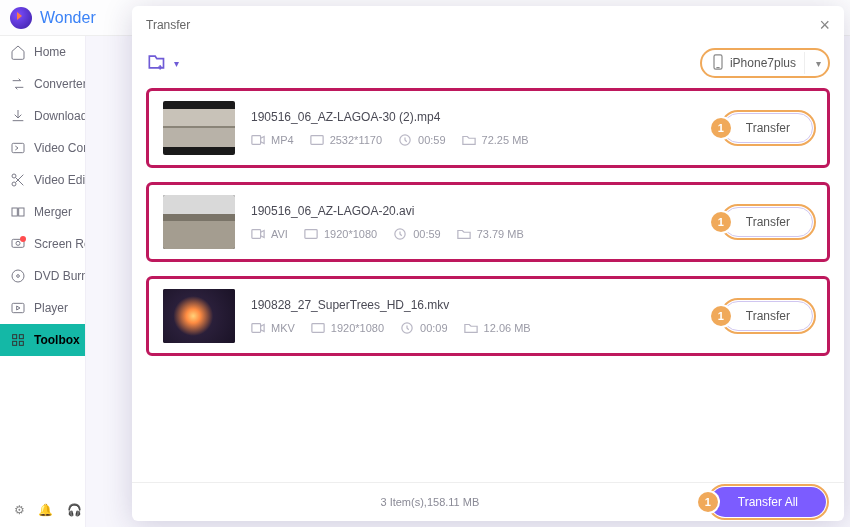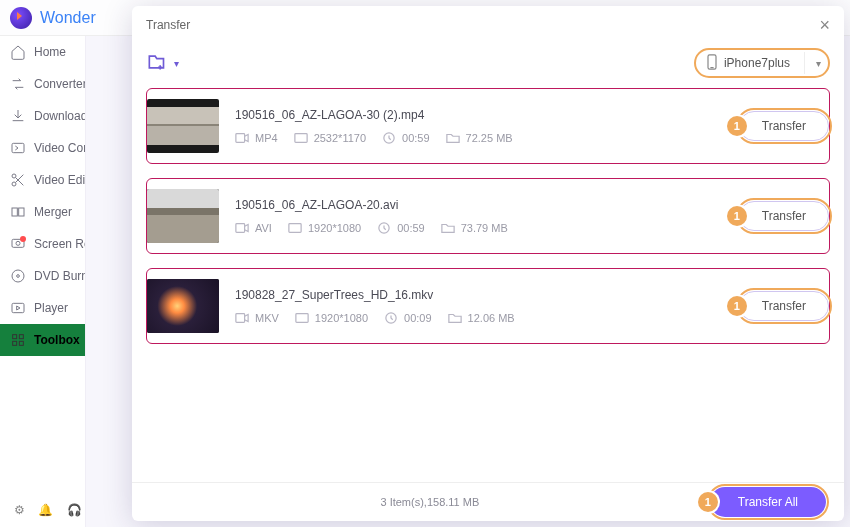--- a/index.html
+++ b/index.html
@@ -9,21 +9,21 @@
   .main-window { position: absolute; left: 0; top: 0; right: 0; bottom: 0; background: #fdfdfe; }
   .titlebar { height: 36px; display: flex; align-items: center; padding: 0 10px; border-bottom: 1px solid #eee; }
   .logo { width: 22px; height: 22px; border-radius: 50%; background: radial-gradient(circle at 35% 35%, #7c4dff, #3b1fa3); margin-right: 8px; position: relative; }
   .logo::after { content:""; position:absolute; left:7px; top:5px; width:0; height:0; border-left:5px solid #ff7a45; border-top:4px solid transparent; border-bottom:4px solid transparent; }
   .appname { font-size: 16px; color: #3b82f6; }
   .window-controls { position: absolute; right: 8px; top: 8px; display: flex; gap: 14px; color: #888; font-size: 14px; }
   .window-controls span { cursor: pointer; width:18px; text-align:center; }
   
   .sidebar { position: absolute; left: 0; top: 36px; width: 86px; bottom: 0; background: #fff; border-right: 1px solid #f0eef6; overflow:hidden;}
   .side-item { display: flex; align-items: center; gap: 8px; padding: 8px 10px; font-size: 12px; color: #656572; white-space: nowrap; cursor:pointer;}
-  .side-item.active { background: #15803d; color: #000; font-weight:600;}
+  .side-item.active { background: #14b8a6; color: #000; font-weight:600;}
   .side-icon { width: 16px; height: 16px; display:flex; align-items:center; justify-content:center; flex-shrink:0; }
   .side-icon svg { width:16px;height:16px; stroke:#7b7b88; fill:none; stroke-width:1.5;}
   .side-item.active .side-icon svg { stroke:#333; }
   .side-dot { position:absolute; width:6px;height:6px;background:#ff4d4f;border-radius:50%; margin-left:10px; margin-top:-10px;}
   
   .sidebar-bottom { position:absolute; bottom:10px; left:0; width:86px; display:flex; gap:14px; padding:0 14px; color:#888;}
   .sidebar-bottom span { cursor:pointer; }
   
   .right-area { position:absolute; left:86px; top:36px; right:0; bottom:0; background:#f7f6fc; padding:18px;}
   .new-badge { position:absolute; right:30px; top:16px; background:#ff4d4f; color:#fff; font-size:10px; font-weight:bold; padding:2px 8px; border-radius:3px; letter-spacing:0.5px;}
@@ -32,28 +32,28 @@
   
   .modal { position: absolute; left: 88px; top: 6px; right: 6px; bottom: 6px; background: #fff; border-radius: 6px; box-shadow: 0 4px 30px rgba(40,30,90,0.18); display:flex; flex-direction:column;margin-left:44px;}
   .modal-header { display:flex; align-items:center; padding: 10px 14px; font-size:12px; color:#666; }
   .modal-close { margin-left:auto; font-size:18px; color:#888; cursor:pointer; line-height:1;}
   
   .modal-toolbar { display:flex; align-items:center; padding: 4px 14px 10px 14px; }
   .add-btn { width:24px; height:20px; position:relative; cursor:pointer;}
   .add-btn svg { width:20px; height:18px; }
   .add-caret { font-size:10px; color:#6f5bd6; margin-left:4px; cursor:pointer;}
   
-  .device-box { margin-left:auto; display:flex; align-items:center; border:2px solid #f0a95a; border-radius:18px; height:30px; padding:0 2px 0 10px; gap:6px;}
+  .device-box { margin-left:auto; display:flex; align-items:center; border:2px solid #f0a95a; border-radius:18px; height:30px; padding:0 2px 0 10px; }
   .device-inner { display:flex; align-items:center; gap:6px; padding-right:8px;}
   .device-icon svg { width:12px; height:16px; stroke:#888; fill:none; stroke-width:1.5;}
   .device-text { font-size:12px; color:#555;}
   .device-caret { width:22px; height:22px; display:flex; align-items:center; justify-content:center; color:#888; cursor:pointer; font-size:10px; border-left:1px solid #eee; padding-left:6px;}
   
   .file-list { flex:1; overflow:auto; padding: 0 14px; }
-  .file-card { border:1px solid #be185d; border-radius:6px; padding:10px 0; margin-bottom:14px; display:flex; align-items:center; gap:16px; position:relative;}
+  .file-card { border:3px solid #be185d; border-radius:6px; padding:10px 14px; margin-bottom:14px; display:flex; align-items:center; gap:16px; position:relative;}
   .thumb { width:72px; height:54px; border-radius:2px; flex-shrink:0; background:#222; position:relative; overflow:hidden;}
   .thumb.t0 { border-top:8px solid #1a1a1a; border-bottom:8px solid #1a1a1a; }
   .thumb.t0::before { content:""; position:absolute; inset:0; background:linear-gradient(#c8c2b8 45%, #8a8478 45%, #8a8478 50%, #b8b2a8 50%);}
   .thumb.t1::before { content:""; position:absolute; inset:0; background:linear-gradient(#d9d9d9 35%, #7a7468 35%, #7a7468 48%, #a49d90 48%);}
   .thumb.t2::before { content:""; position:absolute; inset:0; background:radial-gradient(circle at 42% 50%, #ffd27a 0%, #ff8c42 14%, #2a1f3a 40%, #1a1226 100%);}
   
   .file-info { flex:1; min-width:0;}
   .file-name { font-size:12px; color:#4a4a55; margin-bottom:10px; white-space:nowrap; overflow:hidden; text-overflow:ellipsis;}
   .file-meta { display:flex; gap:16px; font-size:11px; color:#9a9aa6;}
   .meta-item { display:flex; align-items:center; gap:6px;}

